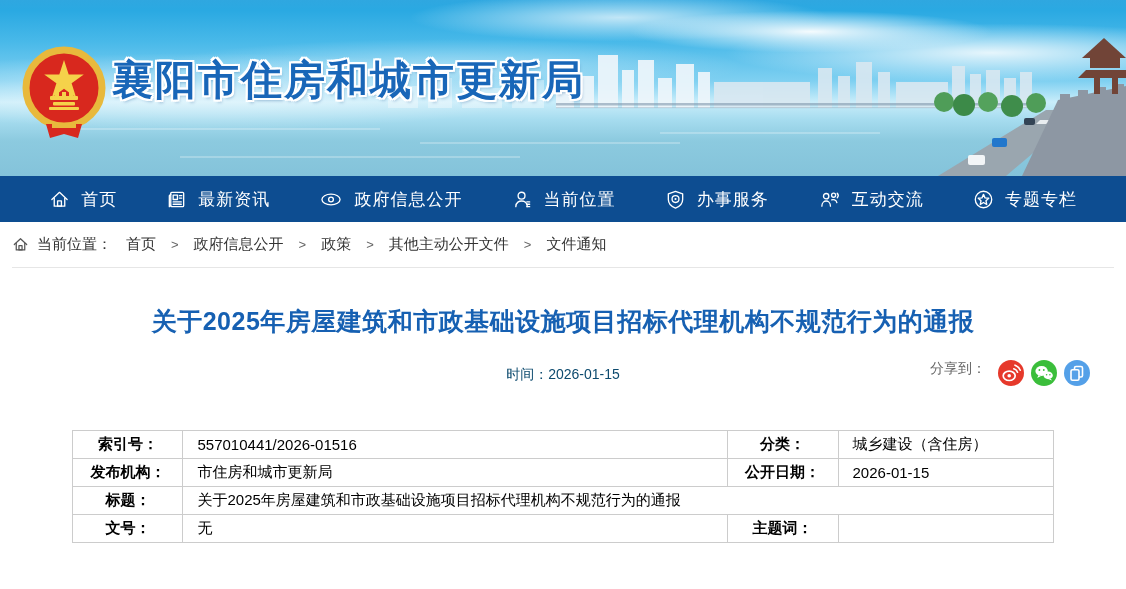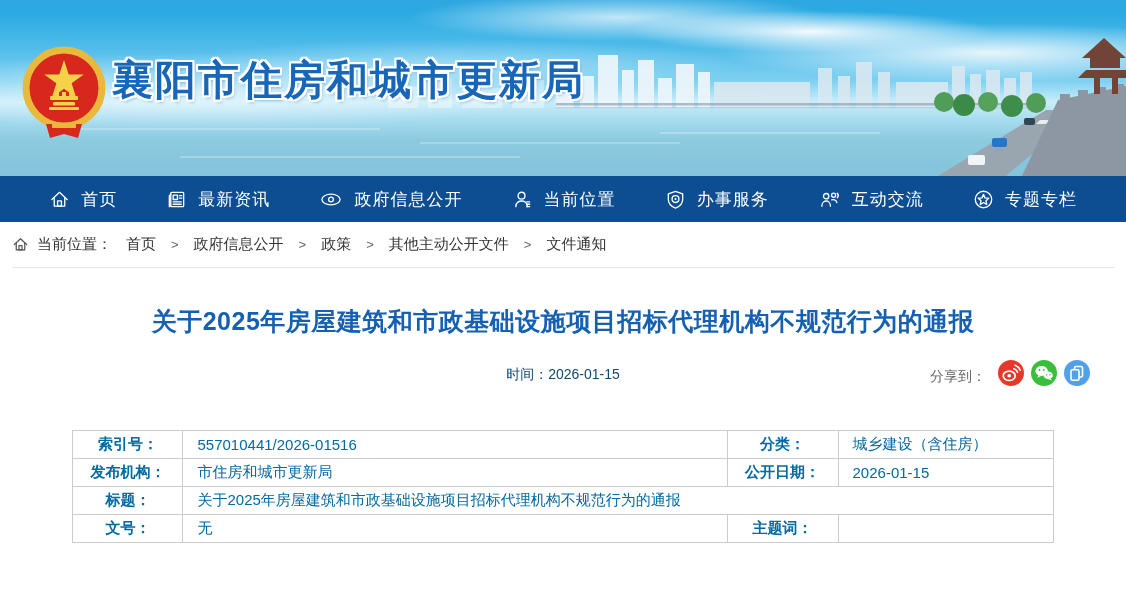--- a/index.html
+++ b/index.html
@@ -42,29 +42,29 @@
   .crumb .home-ico{margin-right:8px;display:flex;align-items:center;}
   .crumb a{color:#333;text-decoration:none;cursor:pointer;}
   .crumb .sep{color:#666;margin:0 15px;font-size:13px;}
   .crumb .loc{margin-right:14px;}
   
   .article-title{
     margin-top:37px;text-align:center;font-size:25px;font-weight:bold;color:#1660b2;letter-spacing:.5px;
   }
   .meta-row{position:relative;margin-top:22px;height:28px;}
   .meta-time{text-align:center;font-size:14px;color:#0c4a6e;line-height:28px;}
-  .share{position:absolute;right:36px;top:0;display:flex;align-items:flex-end;gap:7px;margin-left:24px;}
+  .share{position:absolute;right:36px;top:0;display:flex;align-items:flex-start;gap:7px;margin-left:24px;}
   .share-label{font-size:14px;color:#666;margin-right:5px;}
   .share-btn{width:26px;height:26px;border-radius:50%;display:flex;align-items:center;justify-content:center;cursor:pointer;border:none;padding:0;}
   .share-weibo{background:#e6392b;}
   .share-wechat{background:#3bbe3b;}
   .share-copy{background:#54a0e8;}
   
   .info-table{
-    width:980px;margin:42px auto 0;border-collapse:collapse;table-layout:fixed;font-size:15px;color:#0369a1;
+    width:980px;margin:42px auto 0;border-collapse:collapse;table-layout:fixed;font-size:15px;color:#000000;
   }
   .info-table td{border:1px solid #ccc;height:27px;padding:0 14px;overflow:hidden;white-space:nowrap;}
   .info-table td.lbl{font-weight:bold;text-align:center;padding:0 4px;}
 </style>
 </head>
 <body>
 
 <div class="banner">
   <svg class="banner-art" width="1126" height="176" viewBox="0 0 1126 176">
 

